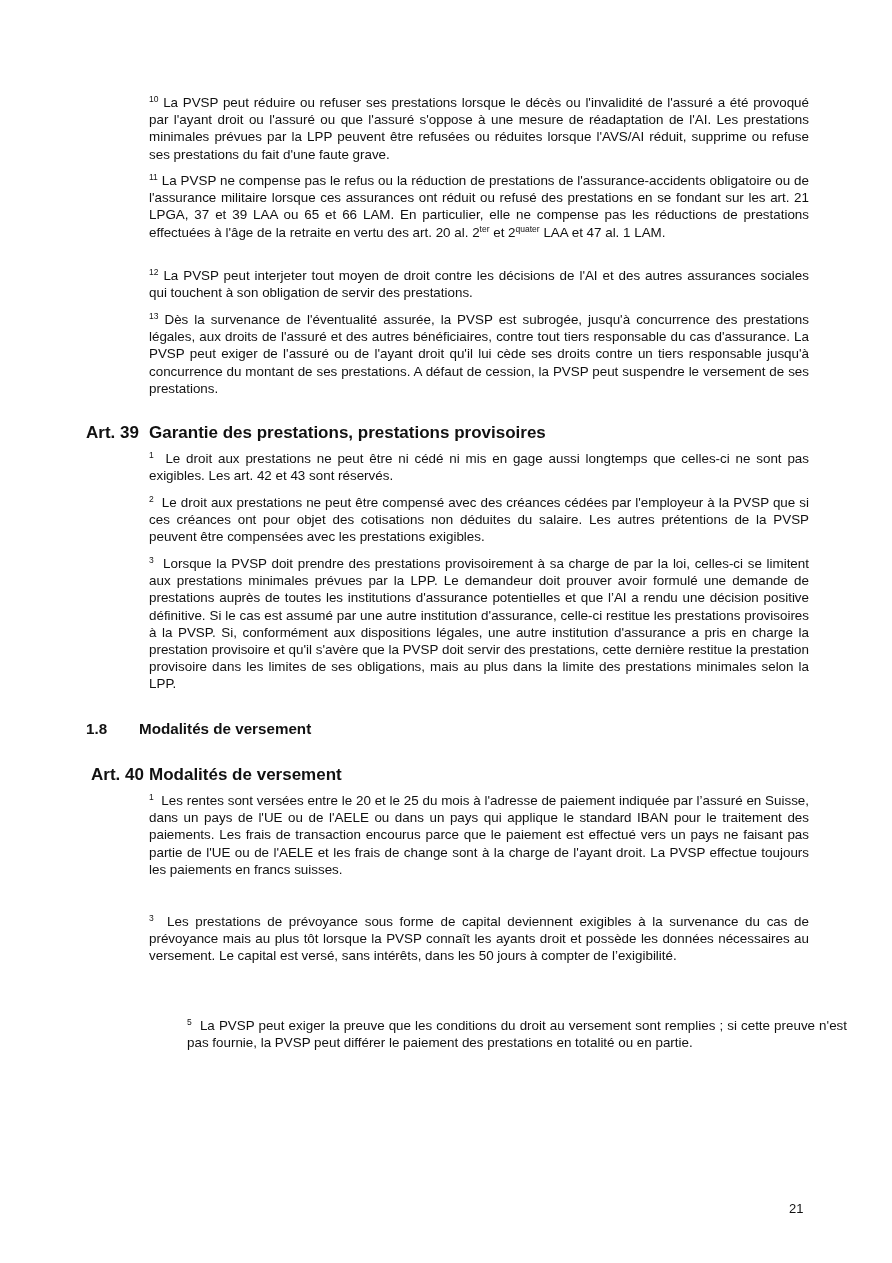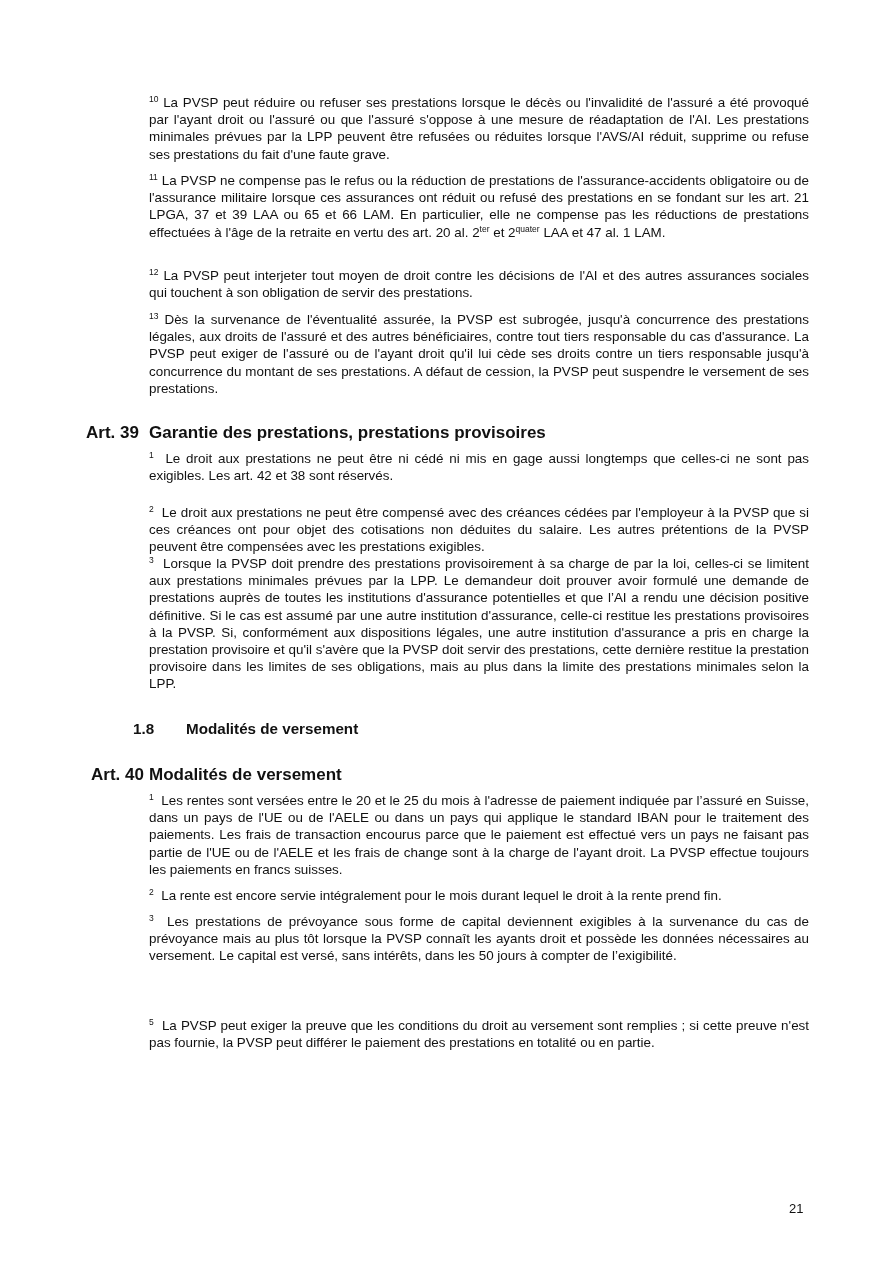--- a/index.html
+++ b/index.html
@@ -16,21 +16,21 @@
   sup { font-size: 8.5px; line-height: 0; vertical-align: 5px; }
   .art-head {
     position: absolute; left: 86px; font-size: 17px; font-weight: bold;
     line-height: 17px;
   }
   .art-head .num { display: inline-block; width: 63px; }
   .section-head {
     position: absolute; left: 86px; font-size: 15.2px; font-weight: bold;
     line-height: 19px;
   }
-  .section-head .num { display: inline-block; width: 53px; margin-left: 47px; }
+  .section-head .num { display: inline-block; width: 53px; }
   .page-number {
     position: absolute; left: 789px; top: 1193px; font-size: 13px;
   }
 </style>
 </head>
 <body>
 
 <div class="page">
 
   <p class="para" style="top:86px;"><sup>10</sup> <span>La PVSP peut réduire ou refuser ses prestations lorsque le décès ou l'invalidité de l'assuré a été provoqué par l'ayant droit ou l'assuré ou que l'assuré s'oppose à une mesure de réadaptation de l'AI. Les prestations minimales prévues par la LPP peuvent être refusées ou réduites lorsque l'AVS/AI réduit, supprime ou refuse ses prestations du fait d'une faute grave.</span></p>
@@ -38,37 +38,36 @@
   <p class="para" style="top:164px;"><sup>11</sup> <span>La PVSP ne compense pas le refus ou la réduction de prestations de l'assurance-accidents obligatoire ou de l'assurance militaire lorsque ces assurances ont réduit ou refusé des prestations en se fondant sur les art. 21 LPGA, 37 et 39 LAA ou 65 et 66 LAM. En particulier, elle ne compense pas les réductions de prestations effectuées à l'âge de la retraite en vertu des art. 20 al. 2</span><sup>ter</sup><span> et 2</span><sup>quater</sup><span> LAA et 47 al. 1 LAM.</span></p>
 
   <p class="para" style="top:259px;"><sup>12</sup> <span>La PVSP peut interjeter tout moyen de droit contre les décisions de l'AI et des autres assurances sociales qui touchent à son obligation de servir des prestations.</span></p>
 
   <p class="para" style="top:303px;"><sup>13</sup> <span>Dès la survenance de l'éventualité assurée, la PVSP est subrogée, jusqu'à concurrence des prestations légales, aux droits de l'assuré et des autres bénéficiaires, contre tout tiers responsable du cas d'assurance. La PVSP peut exiger de l'assuré ou de l'ayant droit qu'il lui cède ses droits contre un tiers responsable jusqu'à concurrence du montant de ses prestations. A défaut de cession, la PVSP peut suspendre le versement de ses prestations.</span></p>
 
   <div class="art-head" style="top:416px;">
     <span class="num">Art. 39</span><span>Garantie des prestations, prestations provisoires</span>
   </div>
 
-  <p class="para" style="top:442px;"><sup>1</sup>&nbsp; <span>Le droit aux prestations ne peut être ni cédé ni mis en gage aussi longtemps que celles-ci ne sont pas exigibles. Les art. 42 et 38 sont réservés.</span></p>
+  <p class="para" style="top:442px;"><sup>1</sup>&nbsp; <span>Le droit aux prestations ne peut être ni cédé ni mis en gage aussi longtemps que celles-ci ne sont pas exigibles. Les art. 42 et 43 sont réservés.</span></p>
 
-  <p class="para" style="top:486px;margin-top:10px;"><sup>2</sup>&nbsp; <span>Le droit aux prestations ne peut être compensé avec des créances cédées par l'employeur à la PVSP que si ces créances ont pour objet des cotisations non déduites du salaire. Les autres prétentions de la PVSP peuvent être compensées avec les prestations exigibles.</span></p>
+  <p class="para" style="top:486px;"><sup>2</sup>&nbsp; <span>Le droit aux prestations ne peut être compensé avec des créances cédées par l'employeur à la PVSP que si ces créances ont pour objet des cotisations non déduites du salaire. Les autres prétentions de la PVSP peuvent être compensées avec les prestations exigibles.</span></p>
 
   <p class="para" style="top:547px;"><sup>3</sup>&nbsp; <span>Lorsque la PVSP doit prendre des prestations provisoirement à sa charge de par la loi, celles-ci se limitent aux prestations minimales prévues par la LPP. Le demandeur doit prouver avoir formulé une demande de prestations auprès de toutes les institutions d'assurance potentielles et que l’AI a rendu une décision positive définitive. Si le cas est assumé par une autre institution d'assurance, celle-ci restitue les prestations provisoires à la PVSP. Si, conformément aux dispositions légales, une autre institution d'assurance a pris en charge la prestation provisoire et qu'il s'avère que la PVSP doit servir des prestations, cette dernière restitue la prestation provisoire dans les limites de ses obligations, mais au plus dans la limite des prestations minimales selon la LPP.</span></p>
 
   <div class="section-head" style="top:711px;">
     <span class="num">1.8</span><span>Modalités de versement</span>
   </div>
 
   <div class="art-head" style="top:758px;text-align:center;">
     <span class="num">Art. 40</span><span>Modalités de versement</span>
   </div>
 
   <p class="para" style="top:784px;"><sup>1</sup>&nbsp; <span>Les rentes sont versées entre le 20 et le 25 du mois à l'adresse de paiement indiquée par l’assuré en Suisse, dans un pays de l'UE ou de l'AELE ou dans un pays qui applique le standard IBAN pour le traitement des paiements. Les frais de transaction encourus parce que le paiement est effectué vers un pays ne faisant pas partie de l'UE ou de l'AELE et les frais de change sont à la charge de l'ayant droit. La PVSP effectue toujours les paiements en francs suisses.</span></p>
 
-  <p class="para" style="top:879px;"><sup>2</sup>&nbsp; <span>La rente est encore servie intégralement pour le mois durant lequel le droit à la rente prend fin.</span></p>
 
   <p class="para" style="top:905px;"><sup>3</sup>&nbsp; <span>Les prestations de prévoyance sous forme de capital deviennent exigibles à la survenance du cas de prévoyance mais au plus tôt lorsque la PVSP connaît les ayants droit et possède les données nécessaires au versement. Le capital est versé, sans intérêts, dans les 50 jours à compter de l’exigibilité.</span></p>
 
 
-  <p class="para" style="top:1009px;"><sup>5</sup>&nbsp; <span>La PVSP peut exiger la preuve que les conditions du droit au versement sont remplies ; si cette preuve n'est pas fournie, la PVSP peut différer le paiement des prestations en totalité ou en partie.</span></p>
+  <p class="para" style="top:1009px;margin-left:38px;"><sup>5</sup>&nbsp; <span>La PVSP peut exiger la preuve que les conditions du droit au versement sont remplies ; si cette preuve n'est pas fournie, la PVSP peut différer le paiement des prestations en totalité ou en partie.</span></p>
 
   <div class="page-number">21</div>
 </div>
 
 </body></html>

